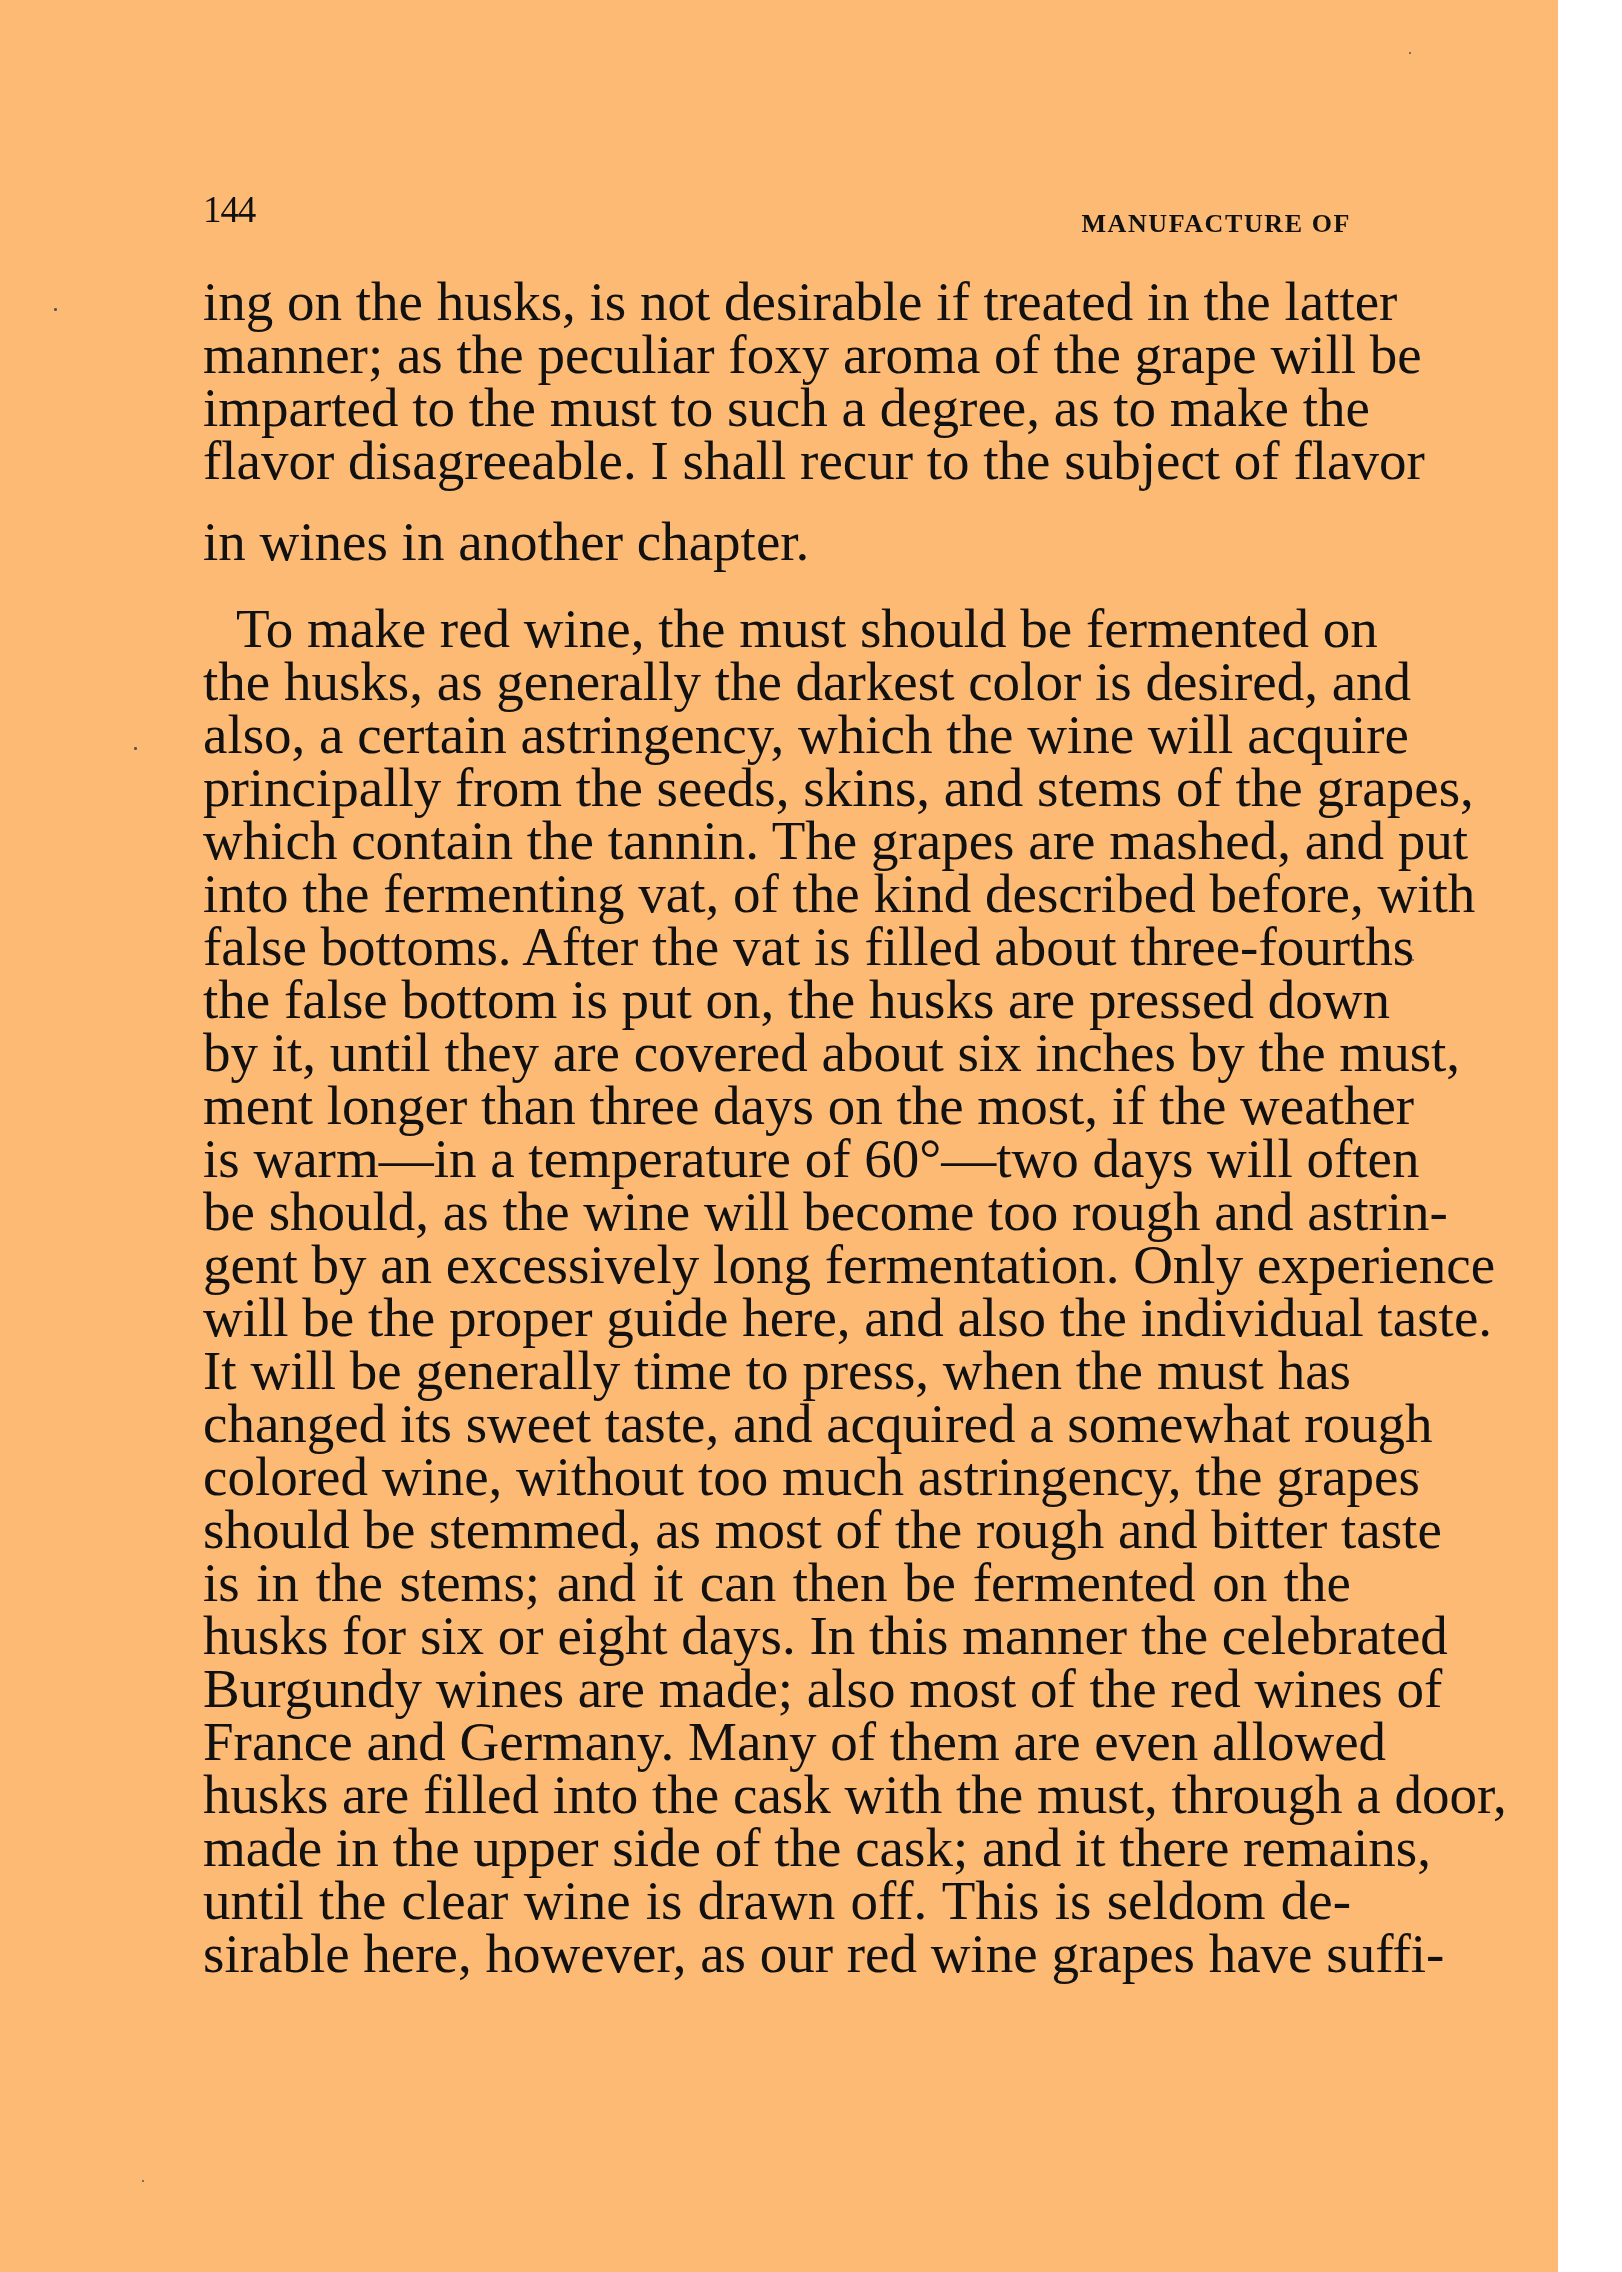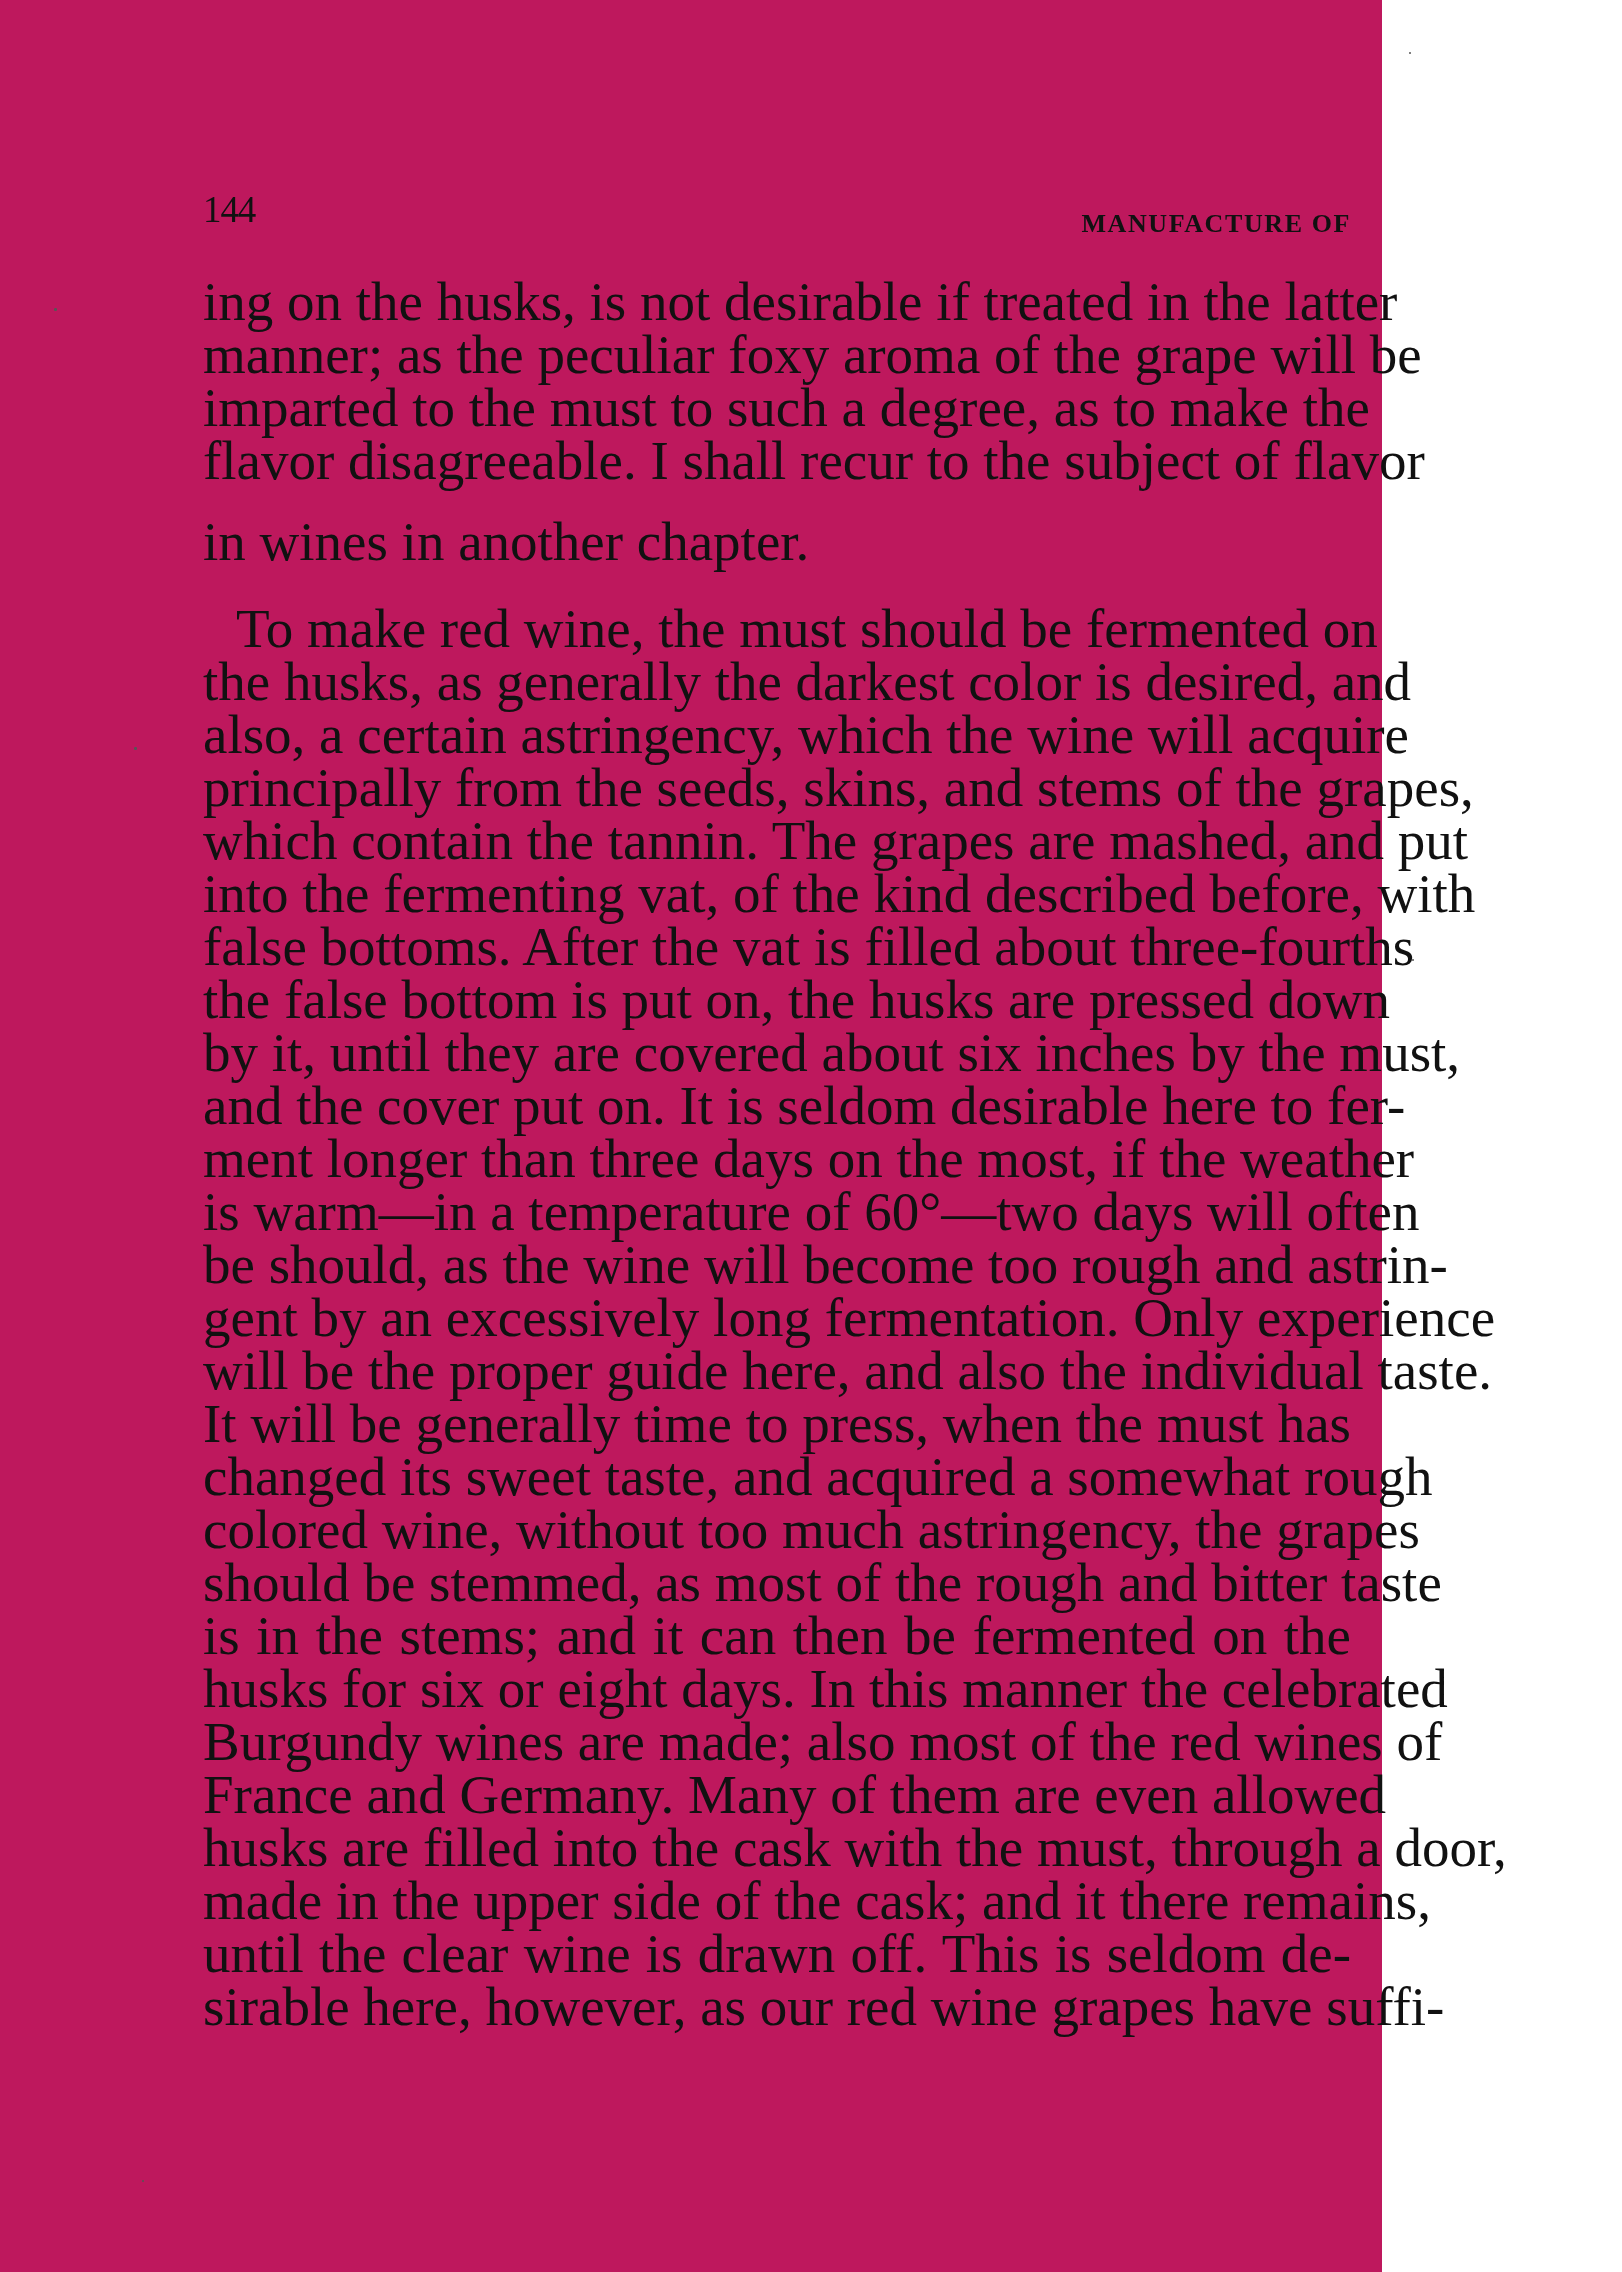--- a/index.html
+++ b/index.html
@@ -1,17 +1,17 @@
 <!DOCTYPE html>
 <html style="font-size:8.7px"><head>
   <meta charset="utf-8">
   <style>
     html, body { margin: 0; padding: 0; background: #ffffff; }
     body { width: 1622px; height: 2273px; position: relative; overflow: hidden; }
-    .page { position: absolute; left: 0; top: 0; width: 1382px; height: 2273px; background: #be185d; }
+    .page { position: absolute; left: 0; top: 0; width: 1558px; height: 2273px; background: #fdba74; }
     .running-head { position: absolute; top: 188px; left: 203px; width: 1148px; height: 44px; color: #111; }
     .page-number { position: absolute; left: 0; top: 0; font-family: "Liberation Serif", serif; font-size: 37px; letter-spacing: -1.1px; }
     .head-title { position: absolute; left: 0; right: 0; top: 21px; text-align: right; font-family: "Liberation Serif", serif; font-weight: bold; font-size: 26px; letter-spacing: 1.6px; }
     .body-text { position: absolute; left: 203px; top: 275px; width: 1148px; font-family: "Liberation Serif", serif; font-size: 55px; line-height: 53px; color: #111; }
     .line { display: block; white-space: nowrap; text-align: justify; text-align-last: justify; height: 53px; }
     .line.last { text-align-last: left; margin-top: 28px; }
     .line.indent { padding-left: 33px; margin-top: 34px; }
     .speck { position: absolute; background: #555; border-radius: 50%; }
   </style>
 </head>
@@ -31,21 +31,20 @@
     <span class="line last">in wines in another chapter.</span>
     <span class="line indent">To make red wine, the must should be fermented on</span>
     <span class="line">the husks, as generally the darkest color is desired, and</span>
     <span class="line">also, a certain astringency, which the wine will acquire</span>
     <span class="line">principally from the seeds, skins, and stems of the grapes,</span>
     <span class="line">which contain the tannin. The grapes are mashed, and put</span>
     <span class="line">into the fermenting vat, of the kind described before, with</span>
     <span class="line">false bottoms. After the vat is filled about three-fourths</span>
     <span class="line">the false bottom is put on, the husks are pressed down</span>
     <span class="line">by it, until they are covered about six inches by the must,</span>
-    <span class="line">and the cover put on. It is seldom desirable here to fer-</span>
     <span class="line">ment longer than three days on the most, if the weather</span>
     <span class="line">is warm—in a temperature of 60°—two days will often</span>
     <span class="line">be should, as the wine will become too rough and astrin-</span>
     <span class="line">gent by an excessively long fermentation. Only experience</span>
     <span class="line">will be the proper guide here, and also the individual taste.</span>
     <span class="line">It will be generally time to press, when the must has</span>
     <span class="line">changed its sweet taste, and acquired a somewhat rough</span>
     <span class="line">colored wine, without too much astringency, the grapes</span>
     <span class="line">should be stemmed, as most of the rough and bitter taste</span>
     <span class="line">is in the stems; and it can then be fermented on the</span>

